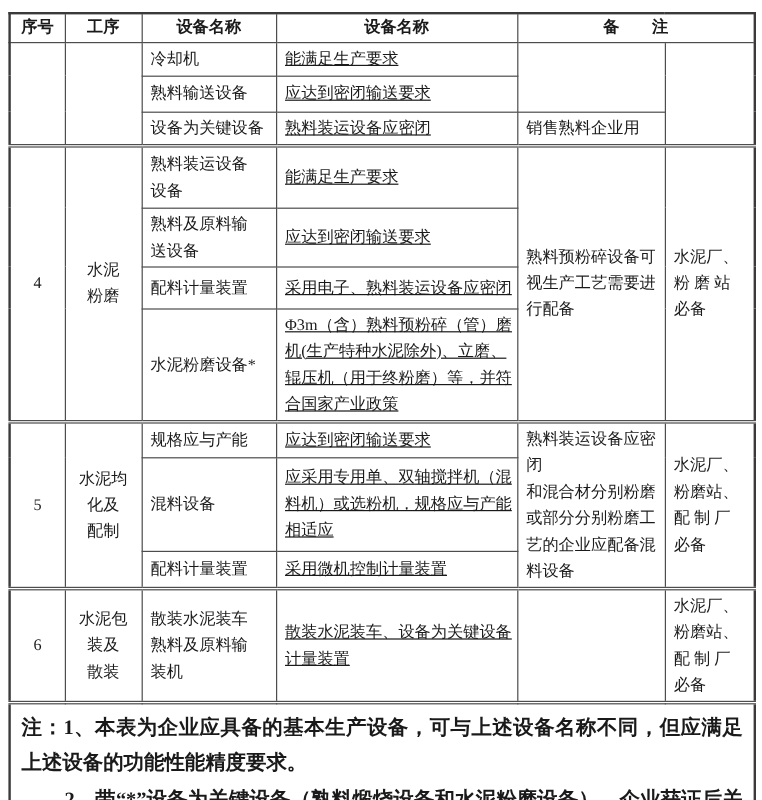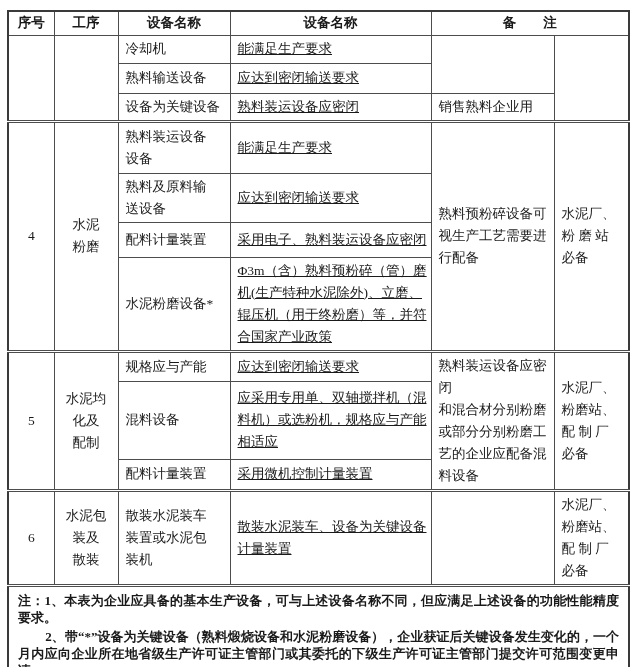--- a/index.html
+++ b/index.html
@@ -33,21 +33,21 @@
   td.rmk{padding:2px 3px 2px 7px;}
   td.scope{padding:2px 2px 2px 7px;}
   tr.sec > td{border-top:3px double #4d4d4d;}
   td.notes-cell{
     vertical-align:top;
     padding:5px 9px 2px 9px;
     white-space:normal;
     font-weight:bold;
   }
   .notes-cell p{
-    margin:0;text-align:justify;line-height:17px;font-size:13px;
+    margin:0;text-align:justify;line-height:29px;font-size:17px;
   }
   .notes-cell p.indent{text-indent:2.1em;margin-top:2px;}
 </style>
 </head>
 <body>
 
 <div class="page">
   <table class="doc">
     <colgroup>
       <col style="width:46px">
@@ -143,21 +143,21 @@
       <td class="name">配料计量装置</td>
       <td class="req">采用微机控制计量装置</td>
     </tr>
 
     <tr class="sec" style="height:91px">
       <td class="center">6</td>
       <td class="center">水泥包
 装及
 散装</td>
       <td class="name">散装水泥装车
-装置或水泥包
+熟料及原料输
 装机</td>
       <td class="req">散装水泥装车、设备为关键设备
 计量装置</td>
       <td class="rmk"></td>
       <td class="scope">水泥厂、
 粉磨站、
 配 制 厂
 必备</td>
     </tr>
 

